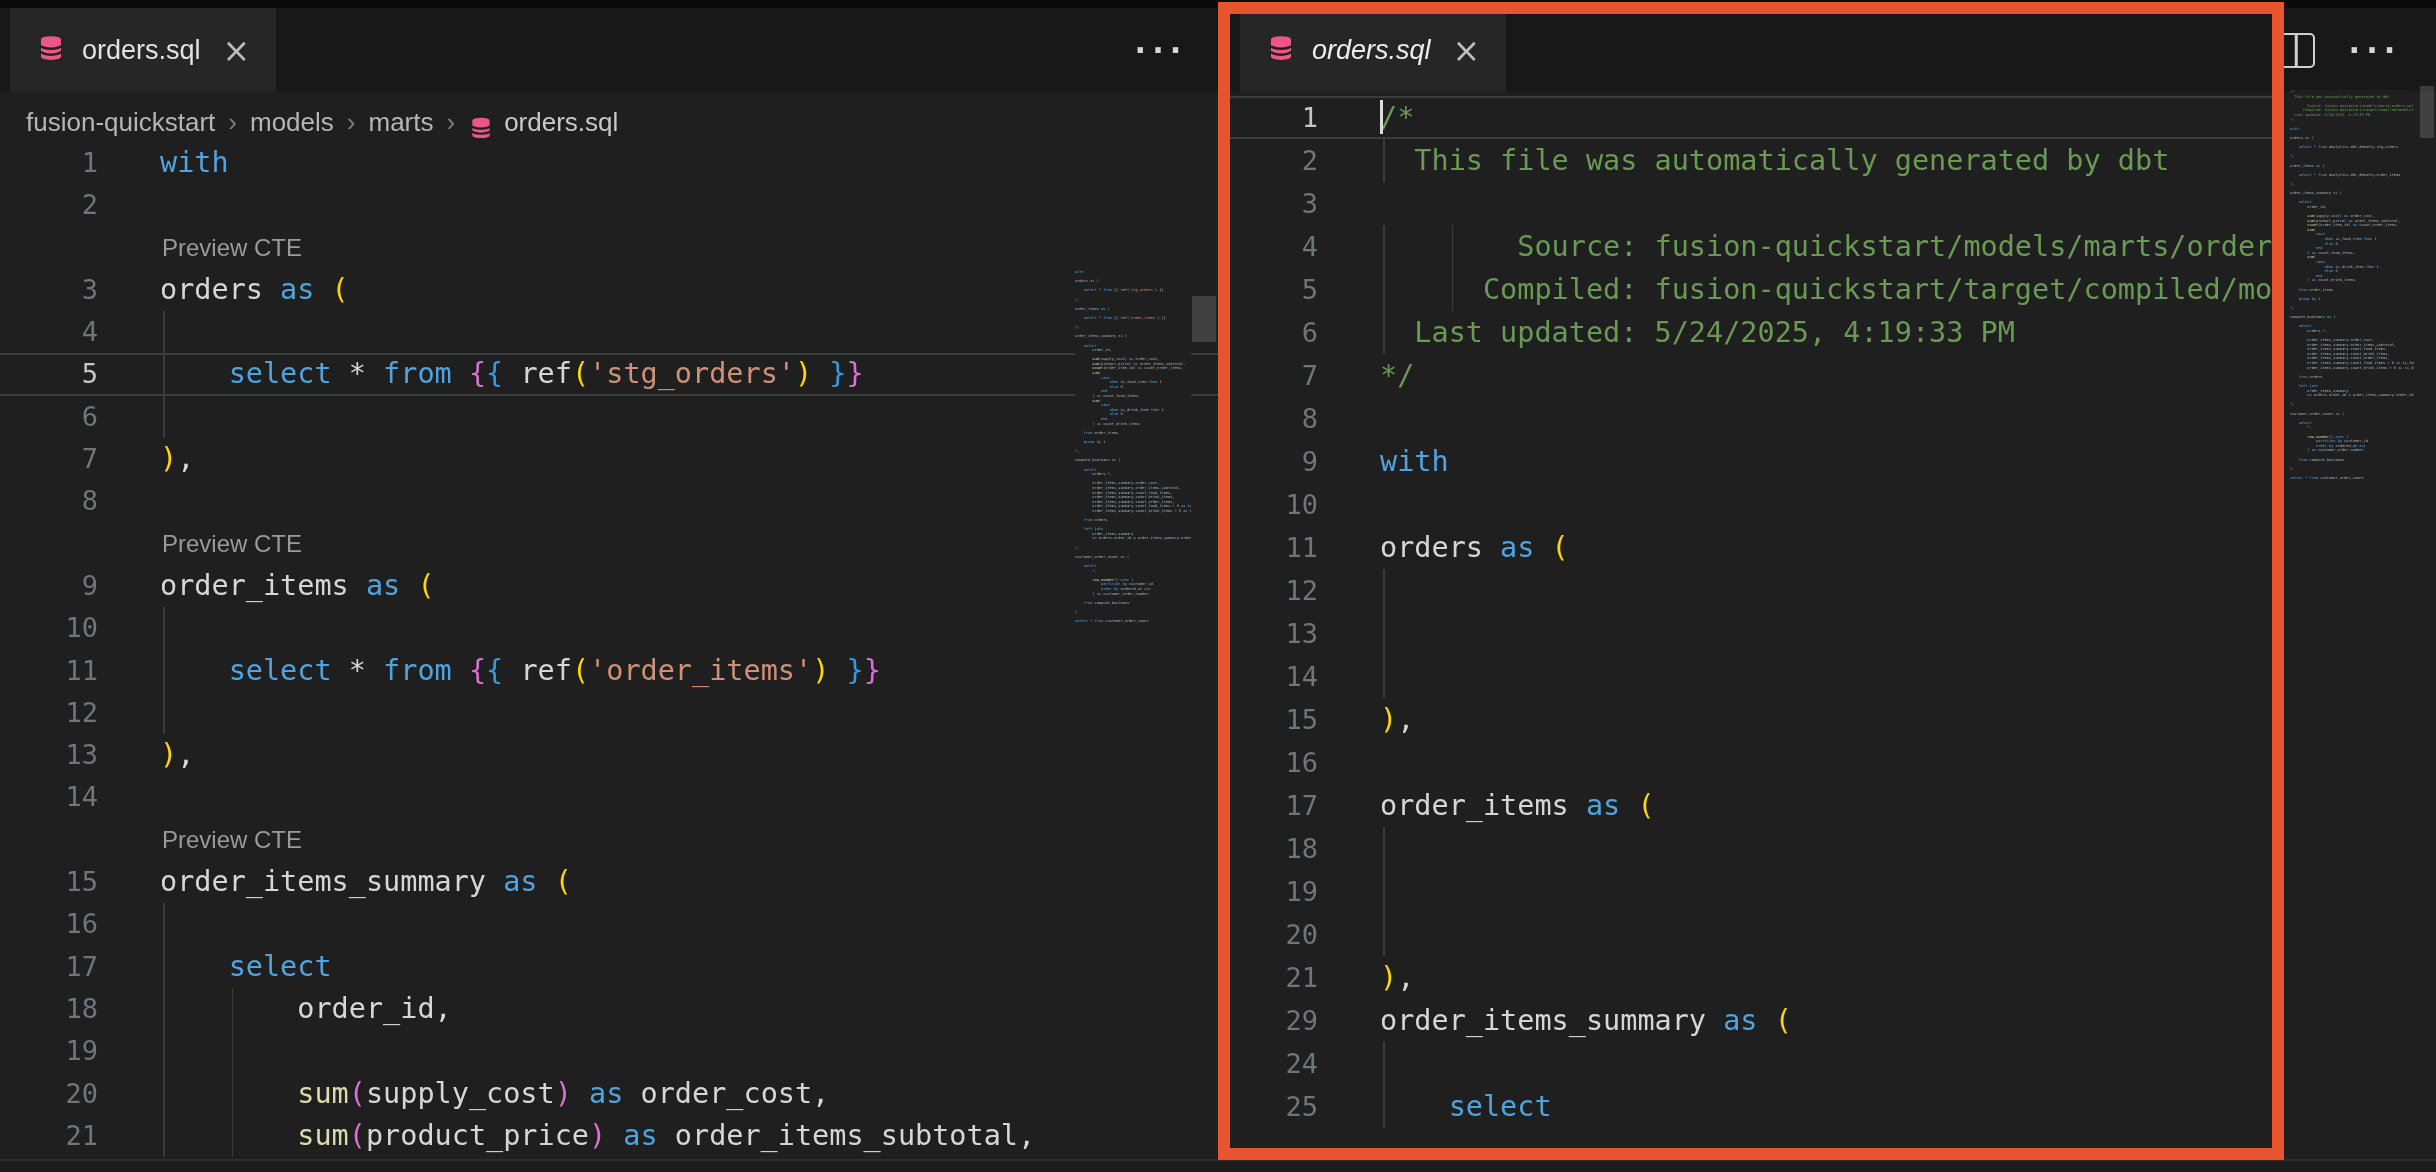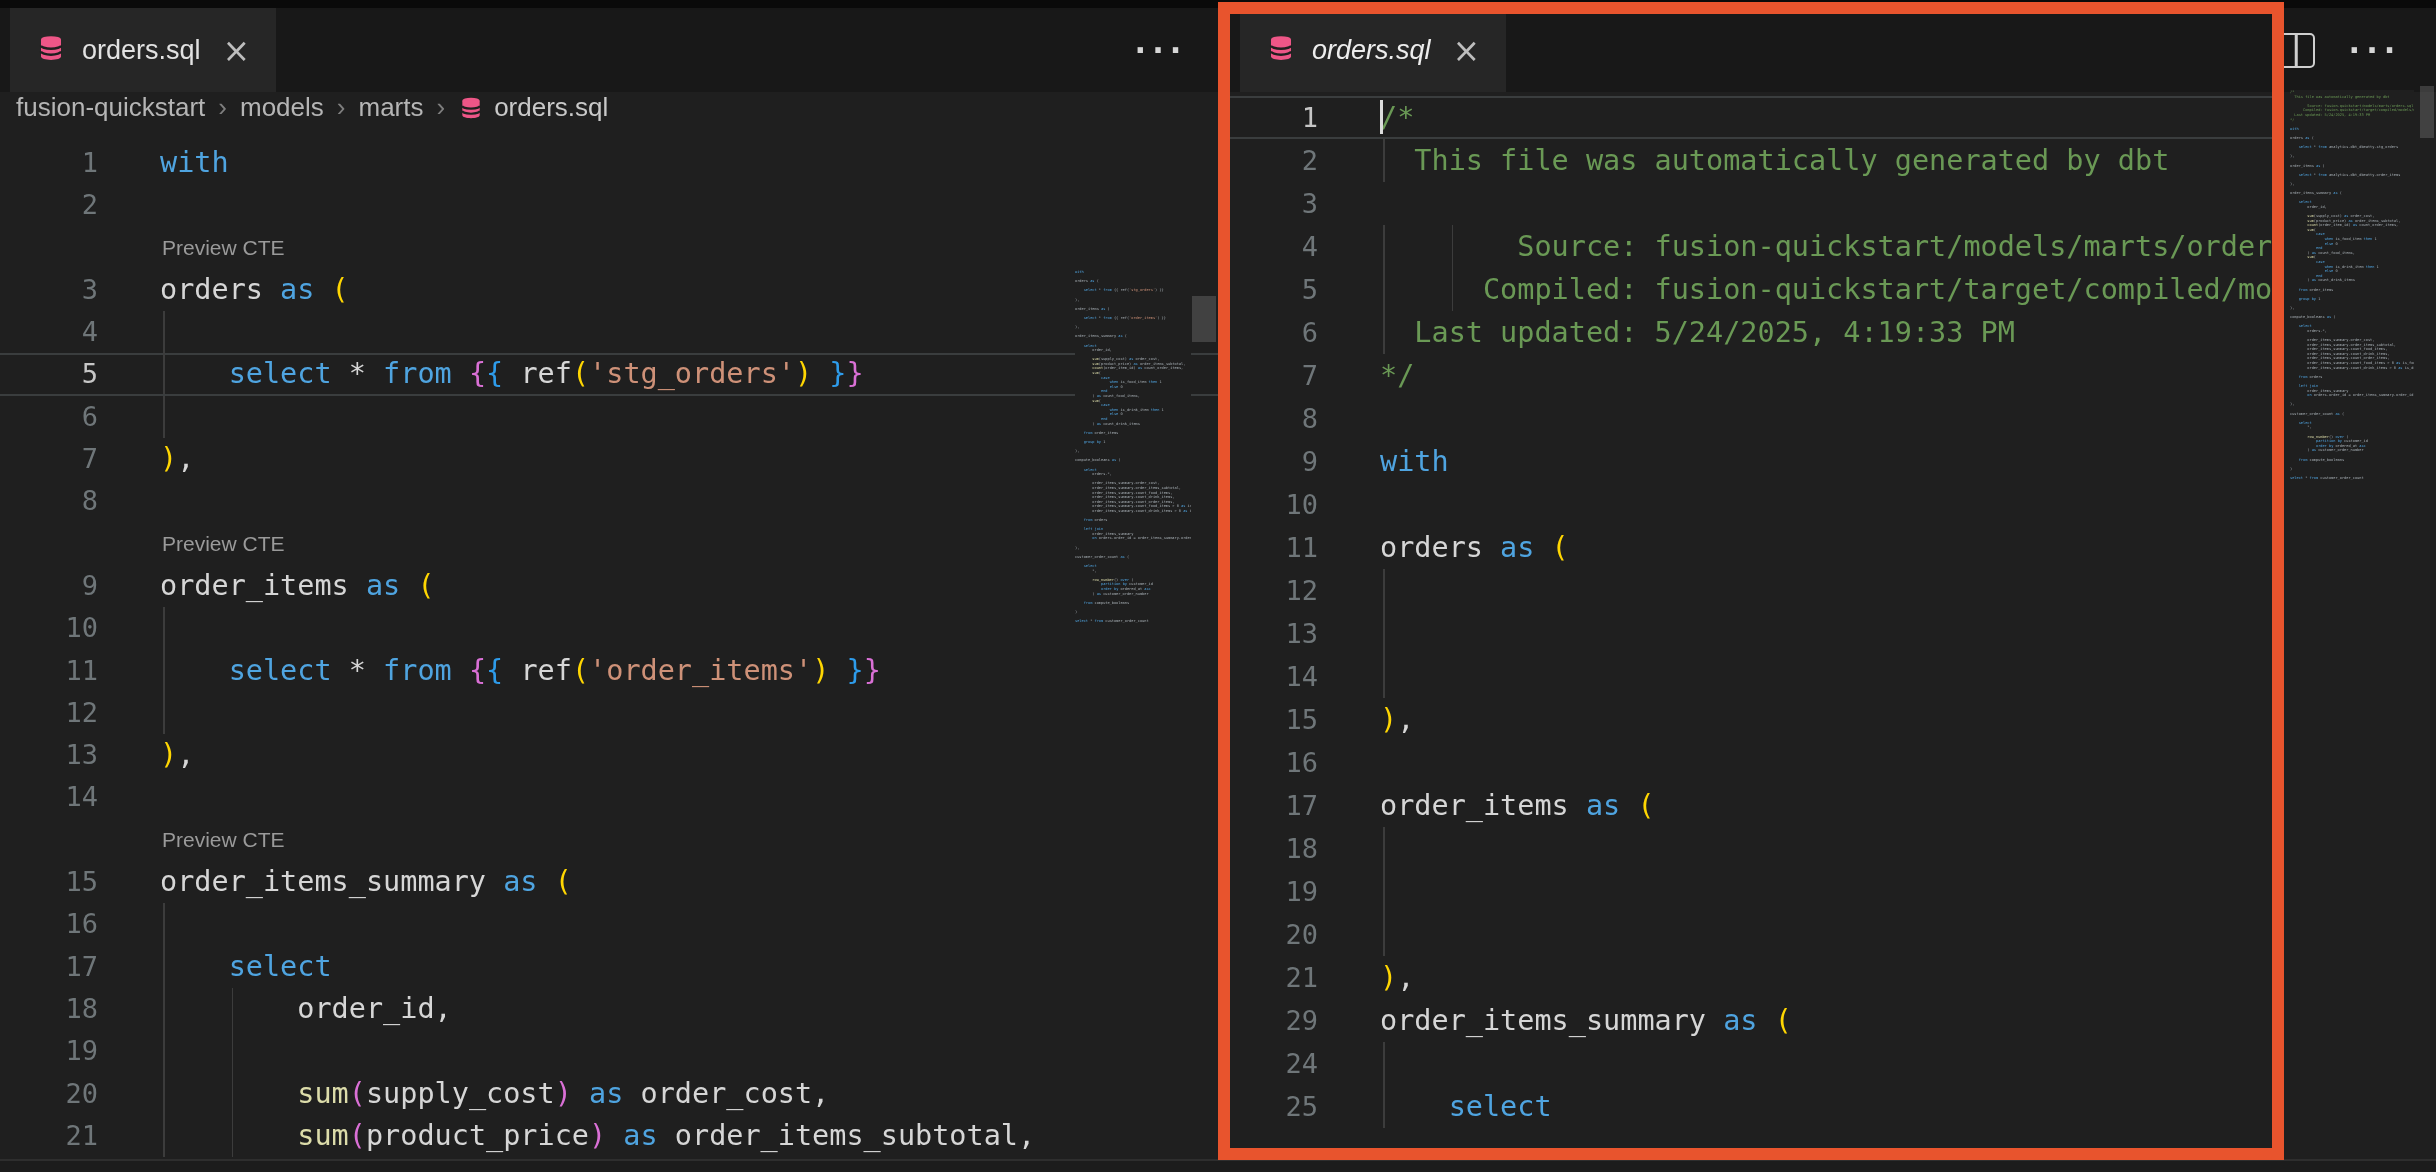--- a/index.html
+++ b/index.html
@@ -20,21 +20,21 @@
   .tab .lbl{color:#e2e2e2;font-size:27px;white-space:nowrap;}
   .pane-right .tab .lbl{font-style:italic;color:#ededed;}
   .tab .x{color:#bdbdbd;font-size:33px;line-height:1;margin-left:6px;font-family:"DejaVu Sans",sans-serif;}
   .tab-actions{position:absolute;top:0;height:100%;display:flex;align-items:center;gap:34px;}
   .pane-left .tab-actions{right:30px;}
   .pane-right .tab-actions{right:34px;}
   .dots{color:#d6d6d6;font-size:38px;letter-spacing:5px;line-height:1;font-weight:bold;}
   .split-icon{width:34px;height:31px;border:2.5px solid #cfcfcf;border-radius:5px;position:relative;}
   .split-icon::after{content:'';position:absolute;left:50%;top:0;bottom:0;width:2.5px;background:#cfcfcf;transform:translateX(-50%);}
 
-  .breadcrumb{height:46px;display:flex;align-items:flex-start;padding-left:16px;background:#1f1f1f;font-size:26px;color:#b5b5b5;white-space:nowrap;}
+  .breadcrumb{height:46px;display:flex;align-items:flex-end;padding-left:26px;background:#1f1f1f;font-size:26px;color:#b5b5b5;white-space:nowrap;}
   .bc-item{margin-right:13px;cursor:pointer;}
   .bc-sep{color:#7e7e7e;margin-right:13px;font-size:26px;}
   .bc-icon{display:inline-flex;margin-right:10px;transform:translateY(3px);}
   .bc-file{color:#c9c9c9;}
 
   
   .code-area{position:absolute;overflow:hidden;background:#1f1f1f;}
   .pane-left .code-area{left:0;right:0;top:130px;bottom:0;}
   .pane-right .code-area{left:12px;top:88px;width:1046px;bottom:12px;}
   .code-lines{position:absolute;inset:0;}
@@ -46,21 +46,21 @@
   .pane-left .row .ln{width:98px;}
   .pane-right .row .ln{width:88px;}
   .row.cur .ln{color:#c6c6c6;}
   .row .txt{position:absolute;top:0;left:160px;}
   .pane-right .row .txt{left:150px;}
   .row.cur::before,.row.cur::after{content:'';position:absolute;left:0;right:0;height:0;border-top:2px solid #3a3d3e;}
   .row.cur::before{top:0;} .row.cur::after{bottom:0;}
   .guide{position:absolute;top:0;bottom:0;width:1.5px;background:#3c3c3c;}
   .caret{position:absolute;width:3px;height:34px;top:4px;background:#dcdcdc;}
   .lens-row{height:42.3px;line-height:42.3px;position:relative;}
-  .lens{position:absolute;left:162px;top:0;font-family:"Liberation Sans",sans-serif;font-size:21px;color:#9a9a9a;cursor:pointer;}
+  .lens{position:absolute;left:162px;top:0;font-family:"Liberation Sans",sans-serif;font-size:24px;color:#9a9a9a;cursor:pointer;}
 
   .tk-kw{color:#4FA4E0;} .tk-id{color:#d6d6d6;} .tk-cm{color:#6A9955;}
   .tk-str{color:#CE9178;} .tk-fn{color:#DCDCAA;}
   .tk-b1{color:#FFD602;} .tk-b2{color:#DA70D6;} .tk-b3{color:#2E9CEB;}
 
   
   .minimap{position:absolute;background:#1f1f1f;overflow:hidden;z-index:3;}
   .minimap pre{margin:0;font-family:"DejaVu Sans Mono",monospace;font-size:3.6px;line-height:4.6px;color:#a9b1b7;white-space:pre;}
   .m-kw{color:#4FA4E0;} .m-fn{color:#DCDCAA;} .m-str{color:#CE9178;} .m-cm{color:#6A9955;}
   .mm-left{left:1075px;top:132px;width:116px;height:600px;}

